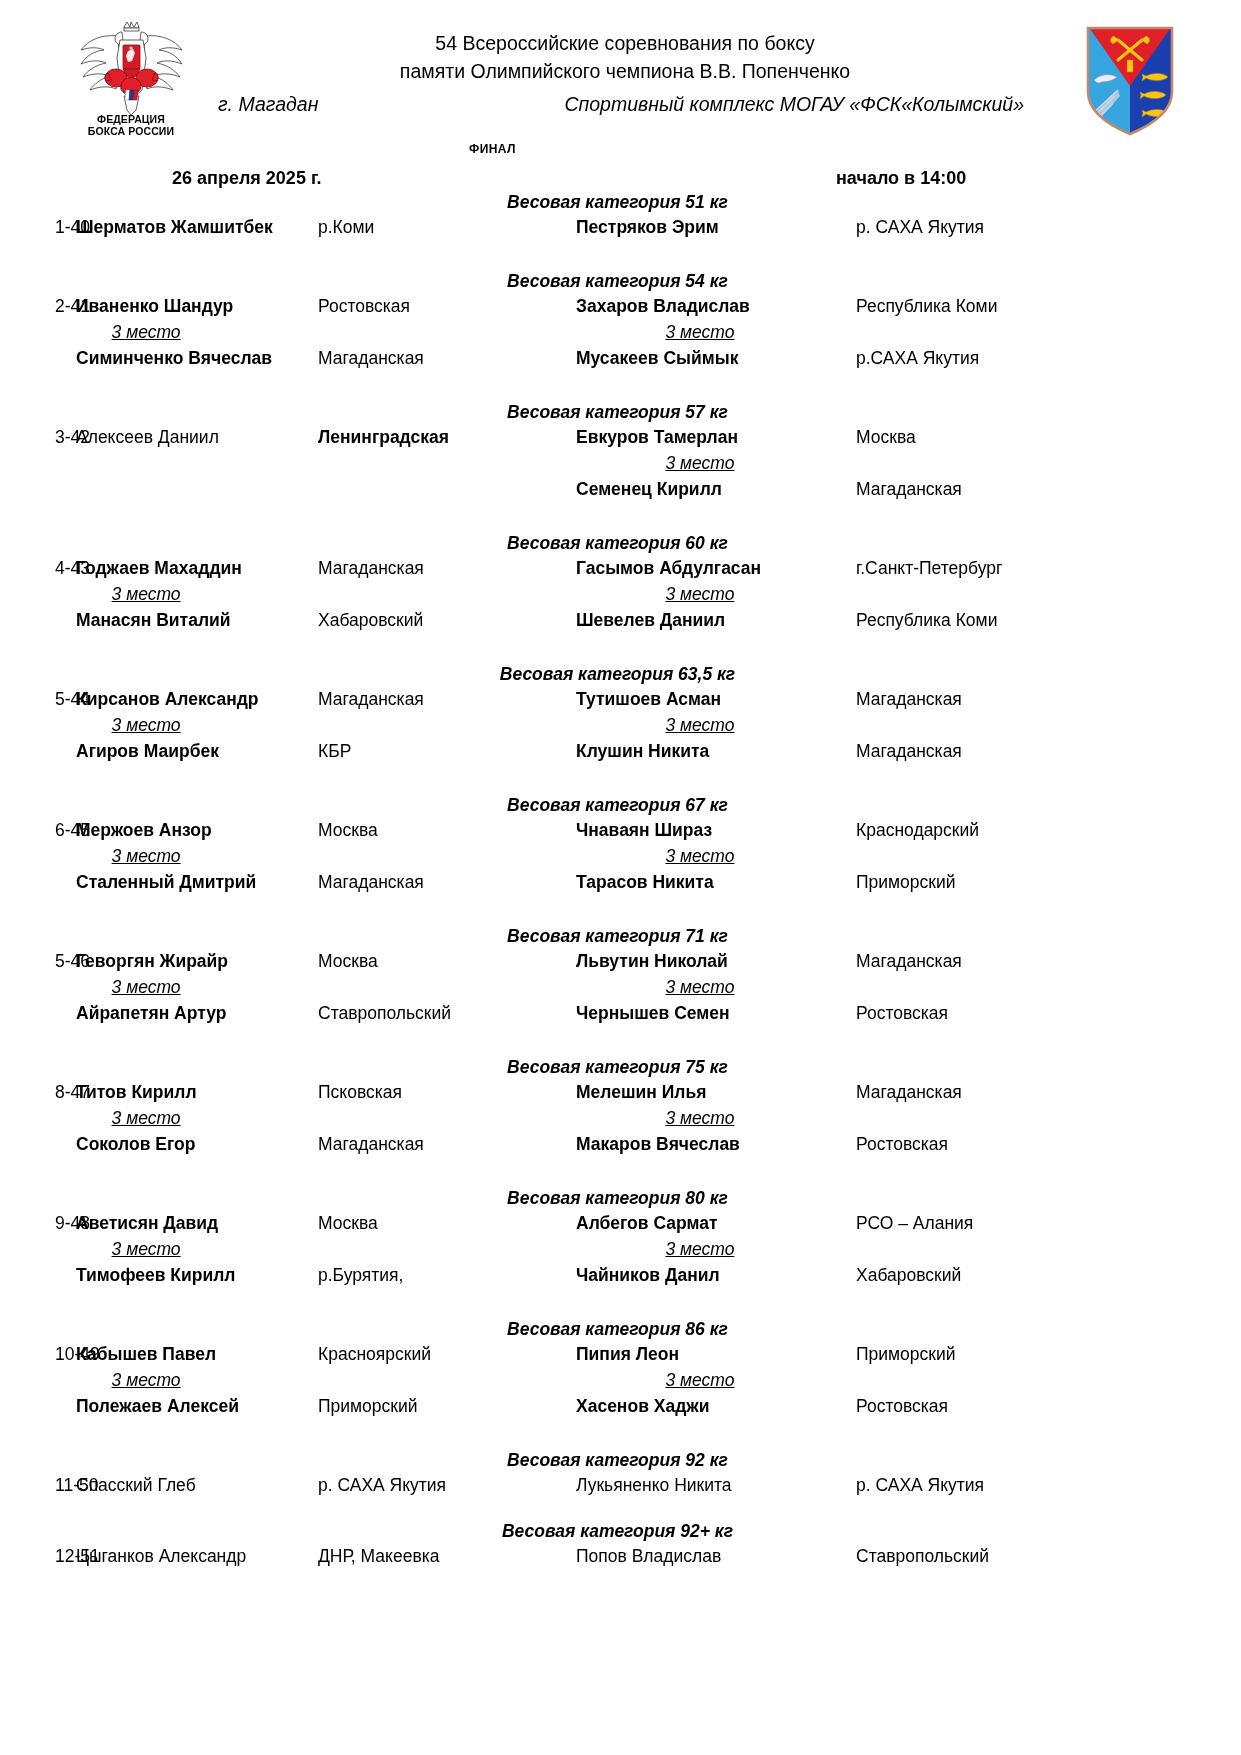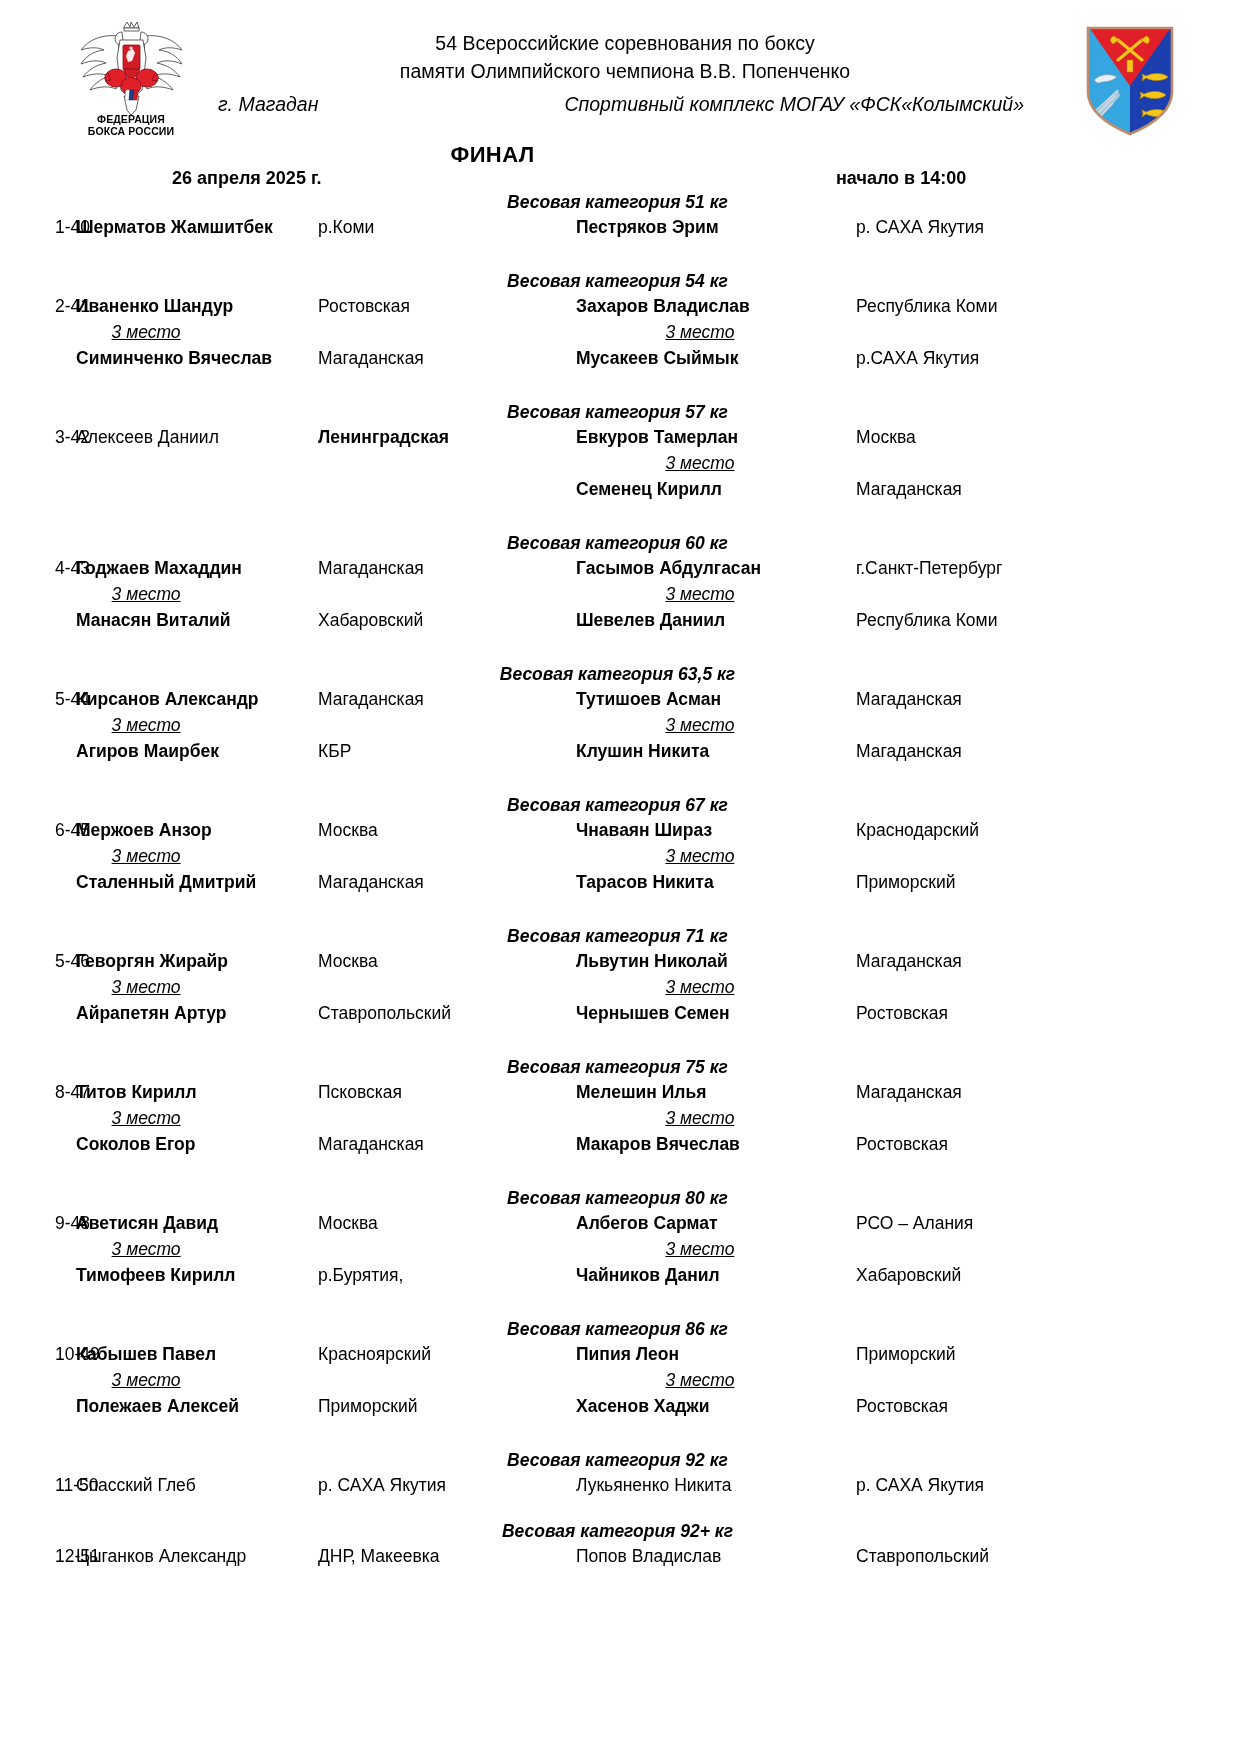--- a/index.html
+++ b/index.html
@@ -88,21 +88,21 @@
   .venue-row .place { flex: 1; text-align: right; padding-right: 12px;}
   .venue-row .oblast { width: 250px; text-align: left; }
   .venue-row .dates { flex: 1; text-align: right; padding-right: 36px;}
 
   .final-label {
     position: absolute;
     left: 0;
     top: 142px;
     width: 985px;
     text-align: center;
-    font-size: 22px;
+    font-size: 12px;
     font-weight: bold;
     letter-spacing: 0.4px;
   }
 
   .datetime-row {
     position: absolute;
     left: 0;
     top: 168px;
     width: 1241px;
     height: 24px;

